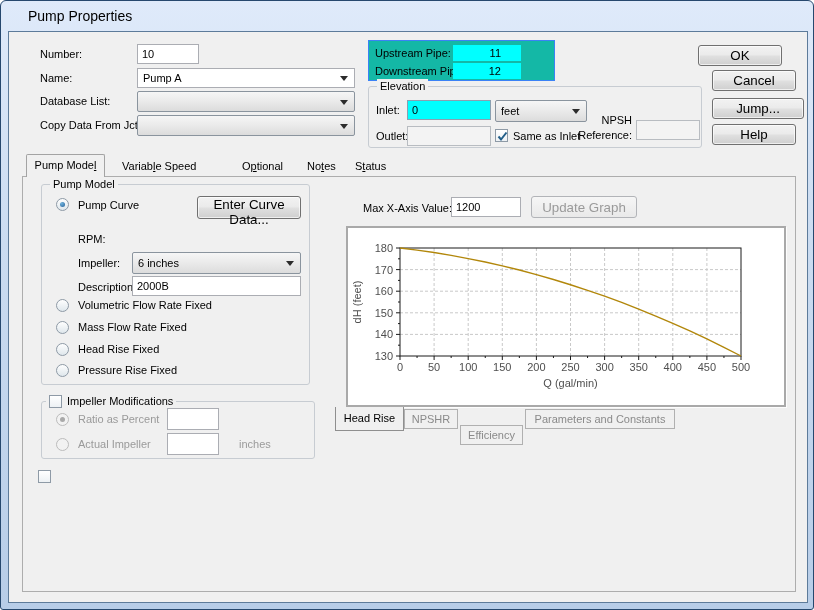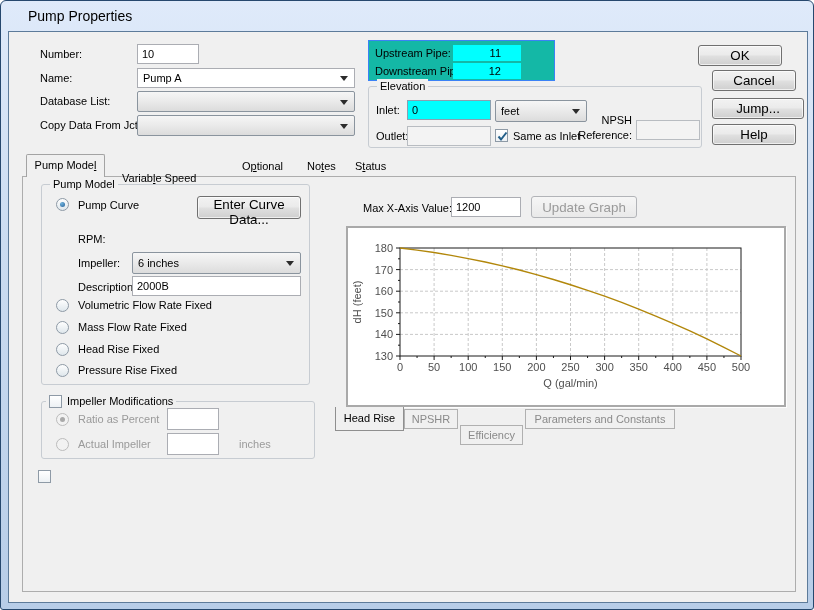--- a/index.html
+++ b/index.html
@@ -157,21 +157,21 @@
     </div>
 
     <button class="btn" style="left:689px;top:13px;width:84px;height:21px">OK</button>
     <button class="btn" style="left:703px;top:38px;width:84px;height:21px">Cancel</button>
     <button class="btn" style="left:703px;top:66px;width:92px;height:21px">Jump...</button>
     <button class="btn" style="left:703px;top:92px;width:84px;height:21px">Help</button>
 
     <div class="tab-active" style="left:17px;top:122px;width:79px;height:23px">
       <span>Pump Mode</span><span class="mnk">l</span><span></span>
     </div>
-    <span class="tab-inactive" style="left:113px;top:138px">
+    <span class="tab-inactive" style="left:113px;top:126px">
       <span>Variab</span><span class="mnk">l</span><span>e Speed</span>
     </span>
     <span class="tab-inactive" style="left:233px;top:126px">
       <span>O</span><span class="mnk">p</span><span>tional</span>
     </span>
     <span class="tab-inactive" style="left:298px;top:126px">
       <span>No</span><span class="mnk">t</span><span>es</span>
     </span>
     <span class="tab-inactive" style="left:346px;top:126px">
       <span>S</span><span class="mnk">t</span><span>atus</span>

